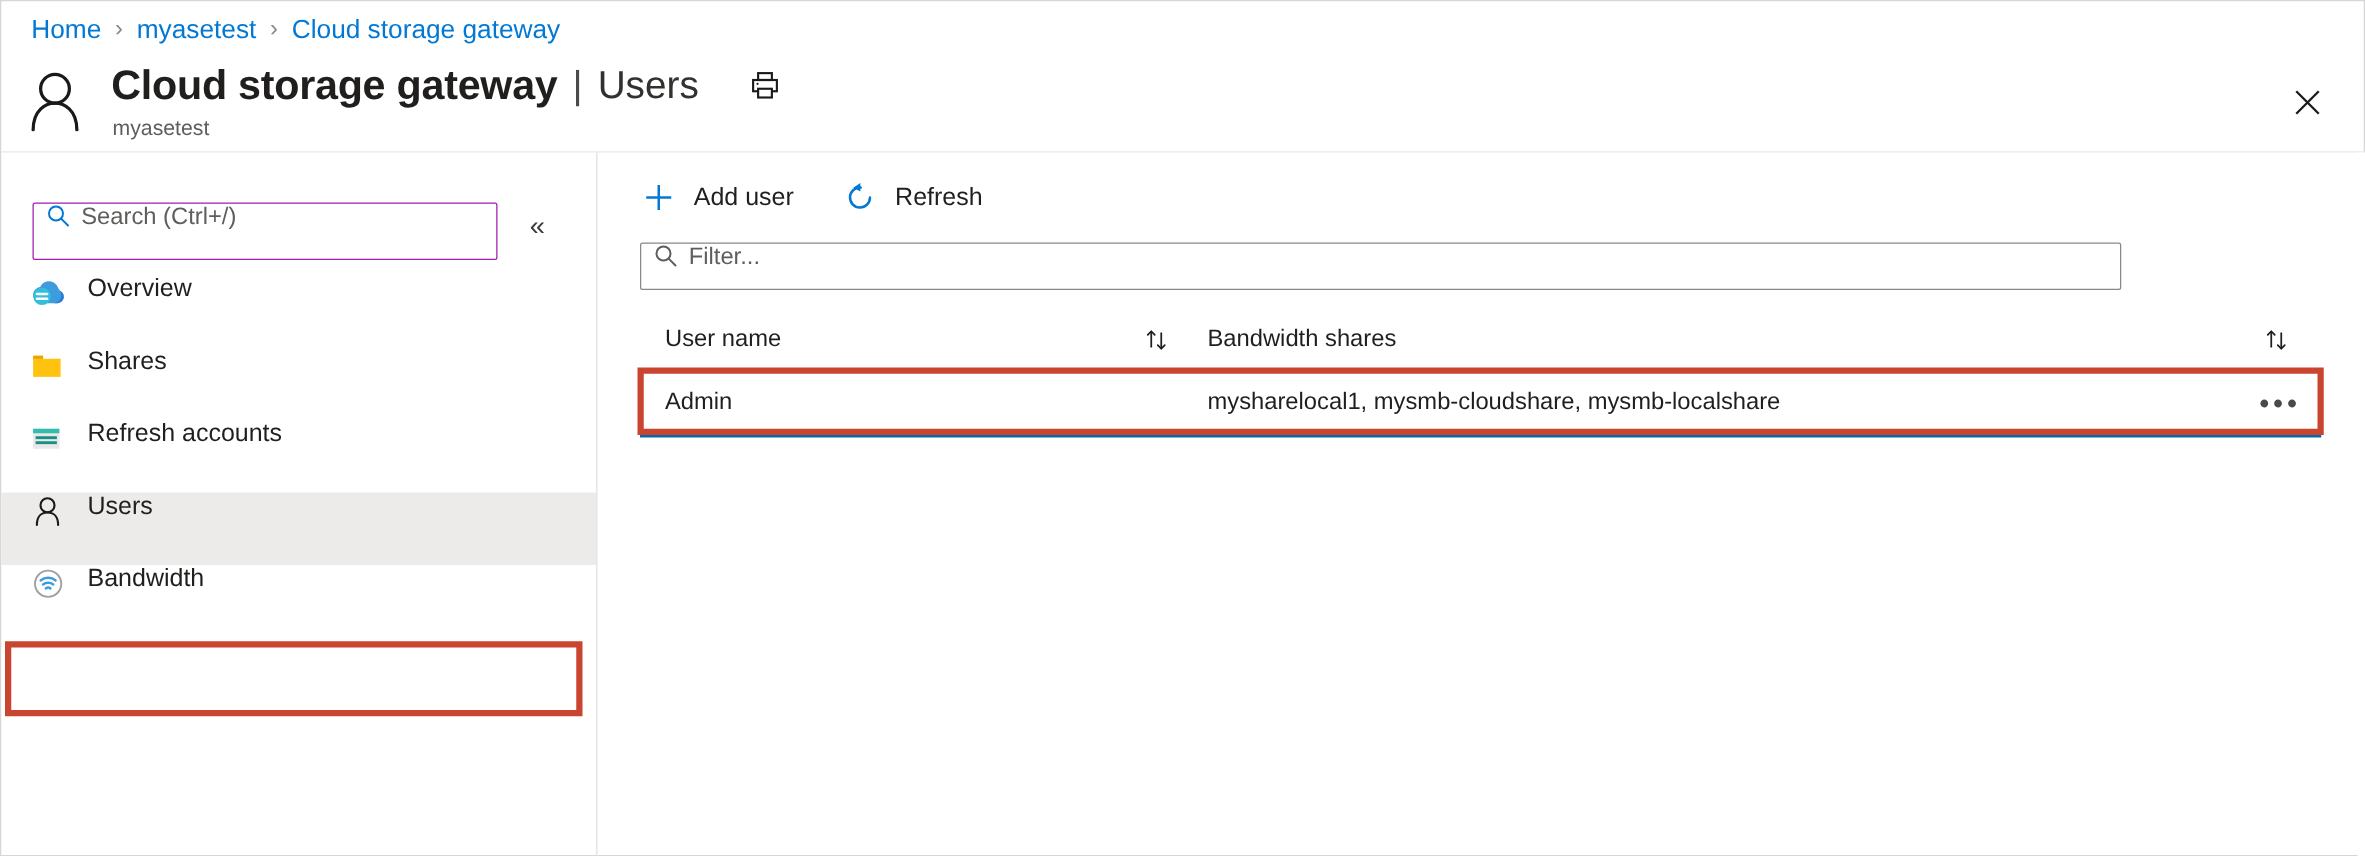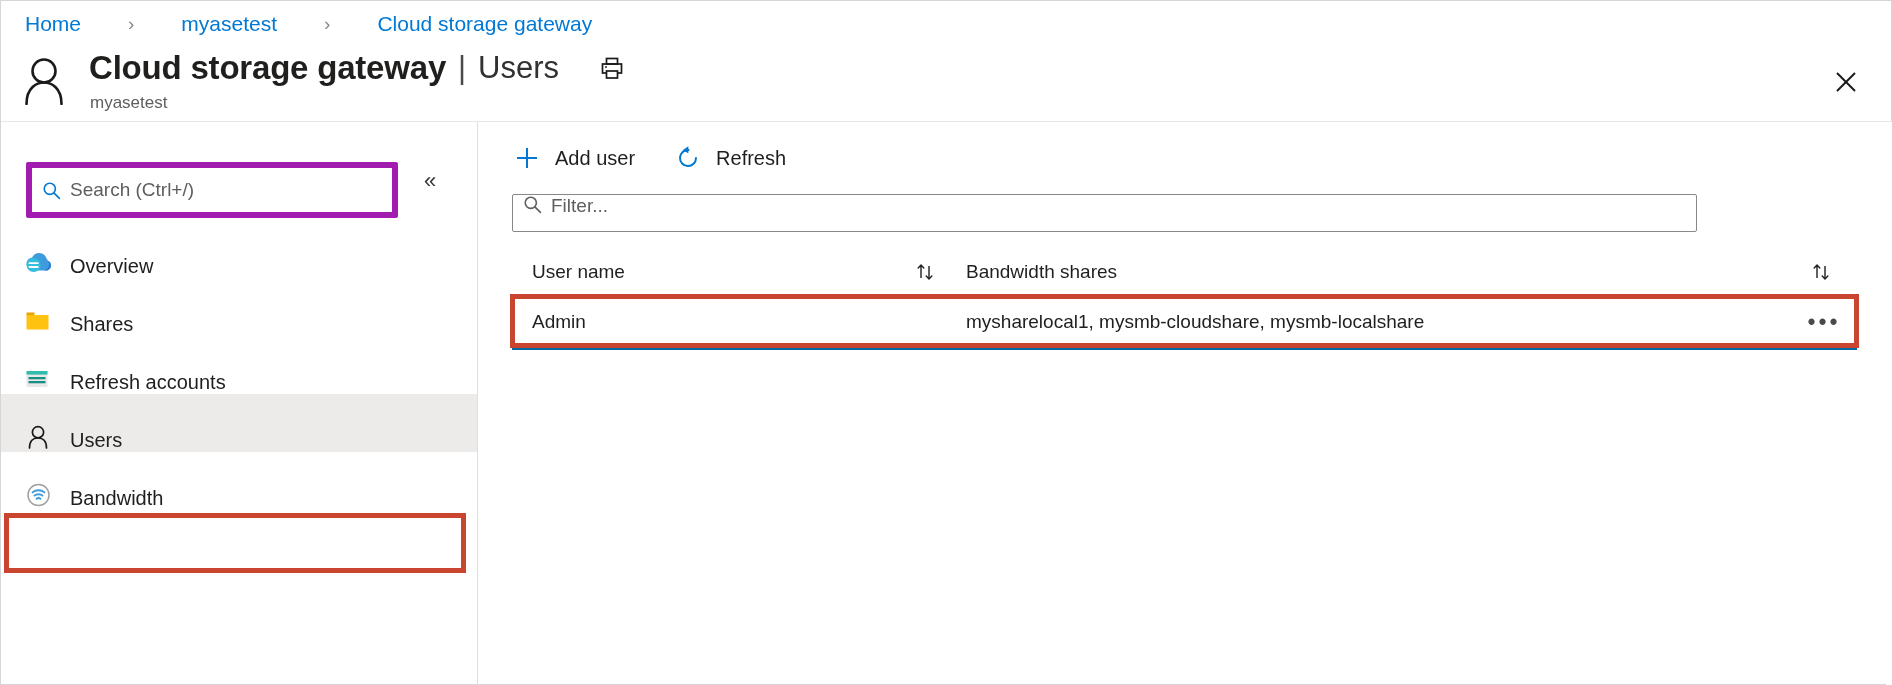--- a/index.html
+++ b/index.html
@@ -27,21 +27,20 @@
 
   
   .breadcrumb {
     position: absolute;
     left: 24px;
     top: 6px;
     height: 34px;
     display: flex;
     align-items: center;
     font-size: 21px;
-    gap: 36px;
   }
   .crumb {
     color: #0078d4;
     cursor: pointer;
     white-space: nowrap;
   }
   .crumb-sep {
     color: #8a8886;
     margin: 0 11px;
     font-size: 19px;
@@ -141,26 +140,26 @@
     left: 0;
     top: 121px;
     width: 476px;
     height: 563px;
   }
   .search-wrap {
     position: absolute;
     left: 25px;
     top: 40px;
     width: 372px;
-    height: 56px;
+    height: 46px;
     box-sizing: border-box;
-    border: 6px solid #a21caf;
+    border: 1px solid #a21caf;
     border-radius: 2px;
     display: flex;
-    align-items: center;
+    align-items: flex-start;
     background: #fff;
     cursor: text;
   }
   .search-icon-box {
     width: 38px;
     display: flex;
     align-items: center;
     justify-content: center;
     flex: 0 0 auto;
   }
@@ -186,21 +185,21 @@
   .navlist {
     position: absolute;
     left: 0;
     top: 98px;
     width: 476px;
   }
   .navitem {
     position: relative;
     height: 58px;
     display: flex;
-    align-items: flex-end;
+    align-items: flex-start;
     padding-left: 22px;
     box-sizing: border-box;
     cursor: pointer;
   }
   .navitem.selected {
     background: #edebe9;
   }
   .navitem .nav-icon {
     width: 30px;
     height: 30px;

